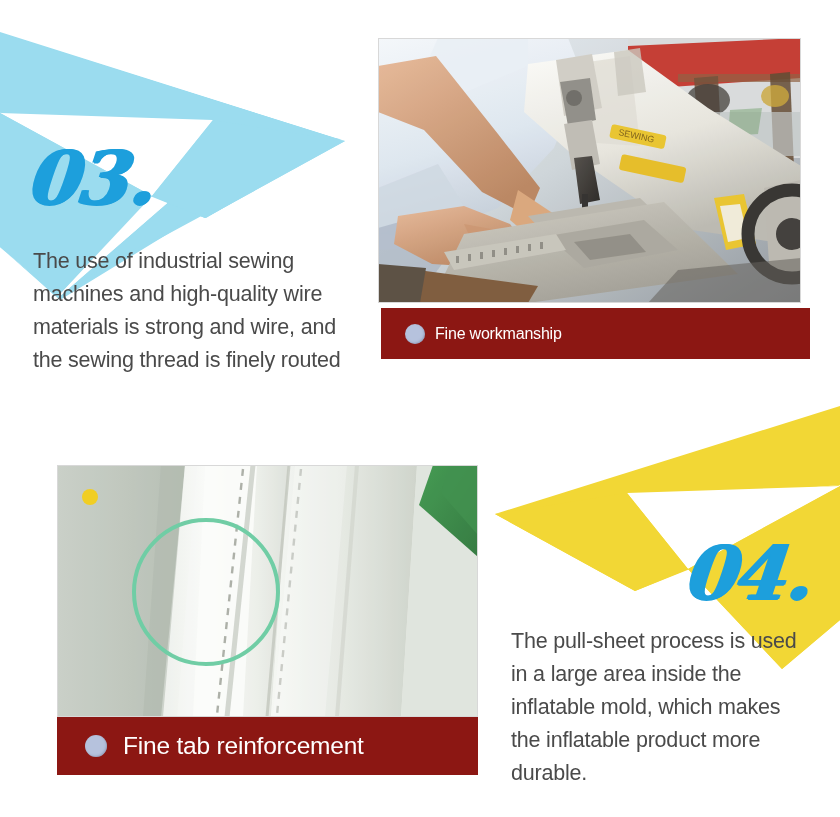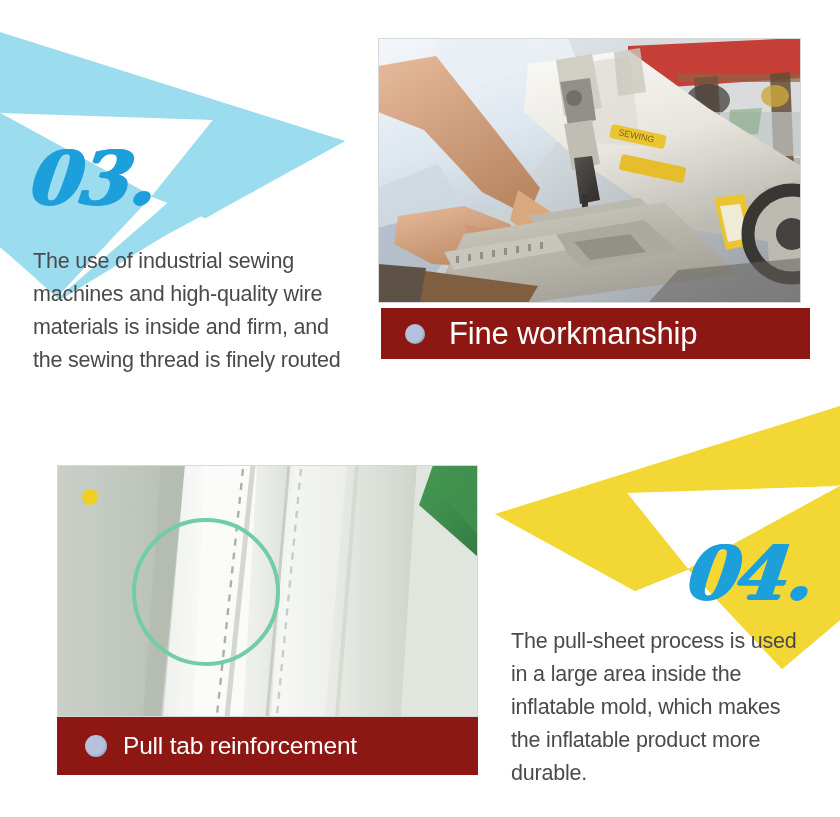--- a/index.html
+++ b/index.html
@@ -139,22 +139,22 @@
     background: #b6c2dd;
     flex: 0 0 auto;
     box-shadow: inset -1px -1px 2px rgba(120,130,160,0.5);
   }
   #caption-fabric .caption-dot {
     width: 22px;
     height: 22px;
   }
   .caption-label {
     color: #ffffff;
-    font-size: 31px;
-    margin-left: 24px;
+    font-size: 16px;
+    margin-left: 10px;
     letter-spacing: -0.2px;
     white-space: nowrap;
   }
   #caption-fabric .caption-label {
     font-size: 24.5px;
     margin-left: 16px;
   }
 </style>
 </head>
 <body>
@@ -201,21 +201,21 @@
       <polygon points="840,485 495,514 635,591 690,569" fill="#f2d735"></polygon>
       <polygon points="840,486 688,569 782,669 840,620" fill="#f2d735"></polygon>
       <polygon points="840,486 688,569 627,493" fill="#ffffff"></polygon>
       <polygon points="688,569 627,493 495,514 635,591" fill="#f2d735"></polygon>
       <polygon points="840,486 688,569 782,669 840,620" fill="#f2d735"></polygon>
     </g>
   </svg>
 
   <div id="step3-number" class="step-number">03.</div>
 
-  <div id="step3-text" class="body-text">The use of industrial sewing machines and high-quality wire materials is inside and firm, and the sewing thread is finely routed</div>
+  <div id="step3-text" class="body-text">The use of industrial sewing machines and high-quality wire materials is strong and wire, and the sewing thread is finely routed</div>
 
   <div id="photo-card-sewing" class="photo-card">
     <svg class="photo-svg" viewBox="0 0 423 265" preserveAspectRatio="none" xmlns="http://www.w3.org/2000/svg">
       <defs>
         <linearGradient id="swBg" x1="0" y1="0" x2="1" y2="1">
           <stop offset="0%" stop-color="#e9eef3"></stop>
           <stop offset="45%" stop-color="#cdd4d8"></stop>
           <stop offset="100%" stop-color="#8d9399"></stop>
         </linearGradient>
         <linearGradient id="swShirt" x1="0" y1="0" x2="0.3" y2="1">
@@ -378,16 +378,16 @@
 
       <circle cx="149" cy="127" r="72" fill="none" stroke="#5fc89b" stroke-width="4"></circle>
 
       <rect x="0" y="0" width="421" height="252" fill="#f2f3f0" opacity="0.12"></rect>
     </svg>
     <div class="photo-frame"></div>
   </div>
 
   <div id="caption-fabric" class="caption-bar">
     <span class="caption-dot"></span>
-    <span class="caption-label">Pull tab reinforcement</span>
+    <span class="caption-label">Fine tab reinforcement</span>
   </div>
 
 </div>
 
 </body></html>

